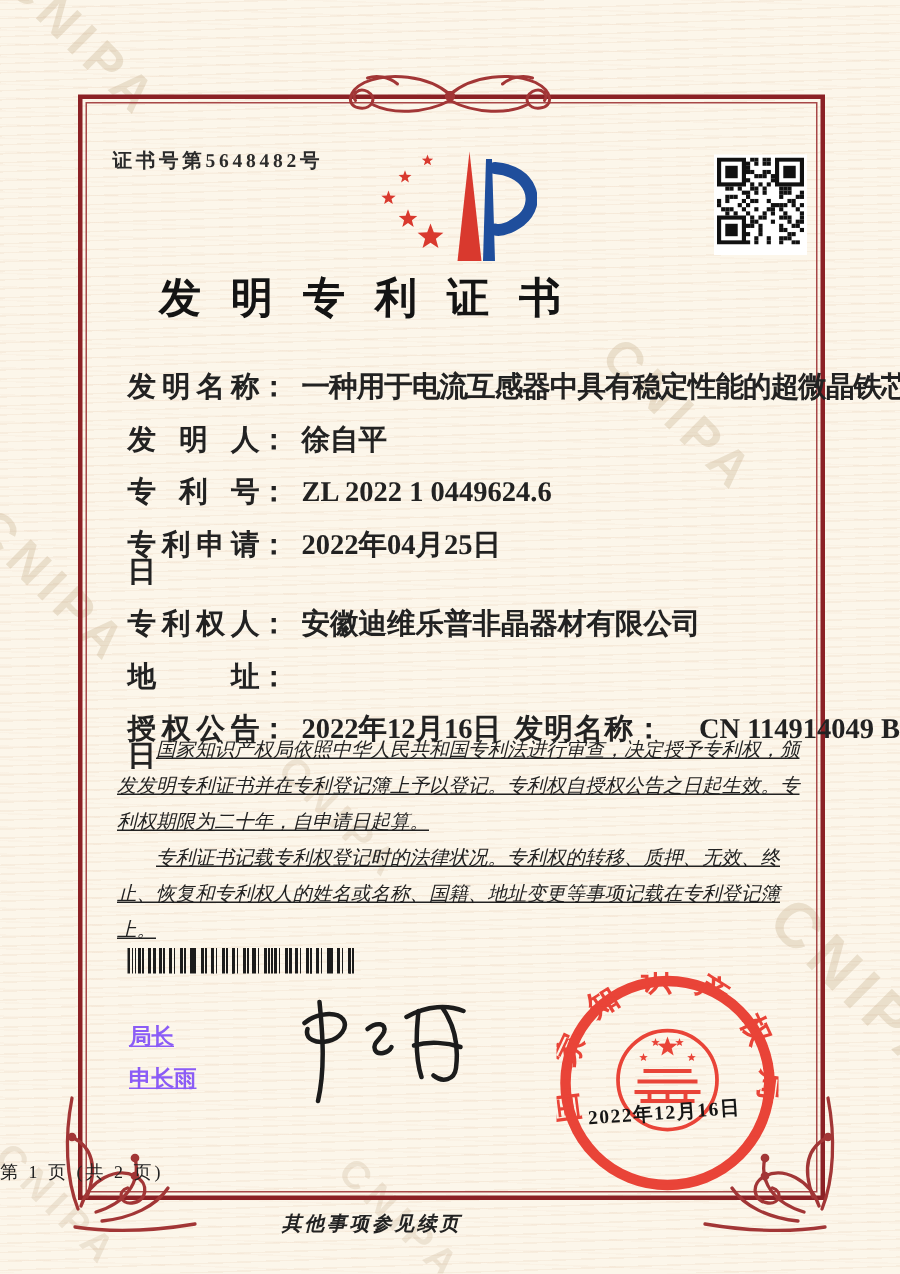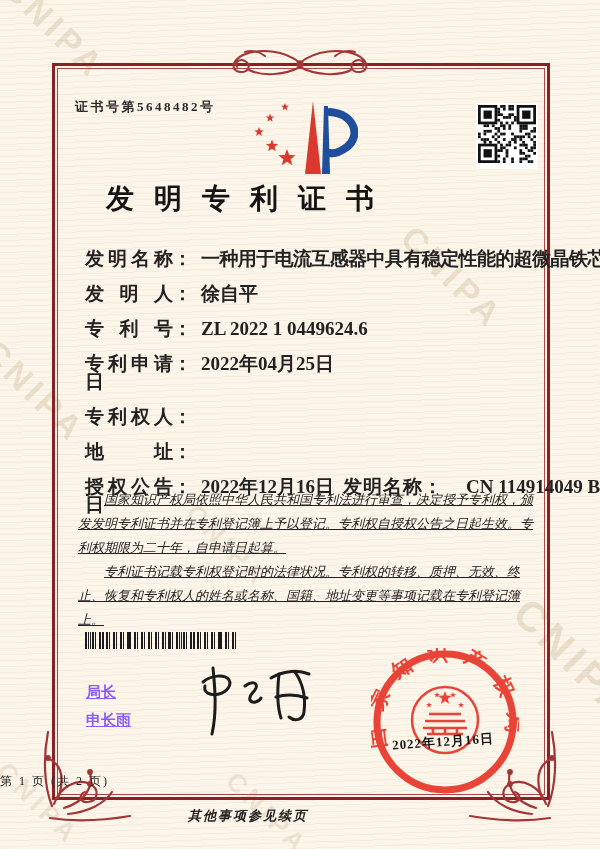--- a/index.html
+++ b/index.html
@@ -301,20 +301,21 @@
     <span class="fvalue">ZL 2022 1 0449624.6</span>
   </div>
   <div class="frow">
     <span class="flabel">专利申请日</span>
       <span class="fcolon">：</span>
     <span class="fvalue">2022年04月25日</span>
   </div>
   <div class="frow">
     <span class="flabel">专利权人</span>
       <span class="fcolon">：</span>
+    <span class="fvalue">安徽迪维乐普非晶器材有限公司</span>
   </div>
   <div class="frow">
     <span class="flabel">地址</span>
       <span class="fcolon">：</span>
   </div>
   <div class="frow">
     <span class="flabel">授权公告日</span>
       <span class="fcolon">：</span>
     <span class="fvalue w-fixed">2022年12月16日</span>
     <span class="flabel2">发明名称</span>

